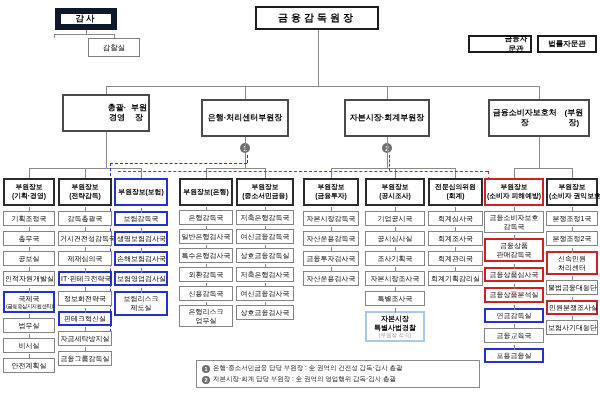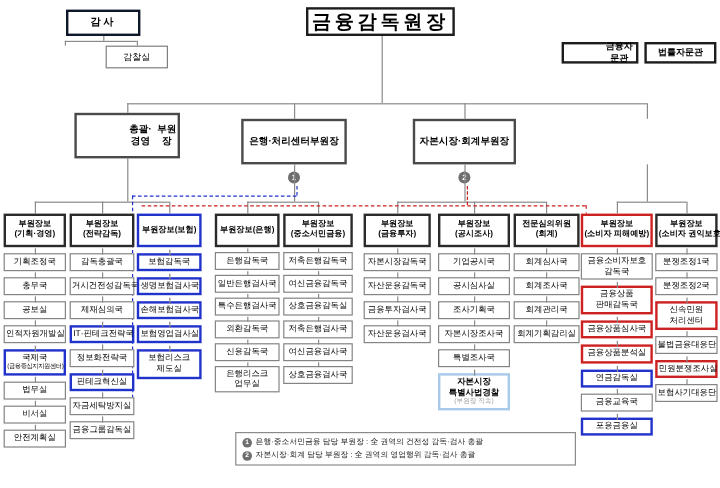--- a/index.html
+++ b/index.html
@@ -2,22 +2,22 @@
 <html style="--blue: #2233cc; --red: #cc2222; --lightblue: #a9c9ea;"><head>
 <meta charset="utf-8">
 <style>
   html,body{margin:0;padding:0;background:#fff;}
   .canvas{position:relative;width:600px;height:407px;background:#fff;overflow:hidden;
           font-family:"Liberation Sans","DejaVu Sans",sans-serif;}
   
   .box{position:absolute;background:#fff;display:flex;align-items:center;justify-content:center;
        text-align:center;box-sizing:border-box;}
   .root{left:255px;top:6px;width:124px;height:24px;border:2px solid #1d1d1d;
-        font-weight:bold;font-size:16px;letter-spacing:3px;}
-  .auditor{left:55px;top:8px;width:62px;height:22px;border:2px solid #0f172a;
+        font-weight:bold;font-size:10px;letter-spacing:3px;}
+  .auditor{left:55px;top:8px;width:62px;height:22px;border:6px solid #0f172a;
         font-weight:bold;font-size:8.5px;letter-spacing:2px;}
   .audchild{top:38px;width:52px;height:19px;border:1px solid #7f7f7f;font-size:7.5px;}
   .adv{top:35px;height:18px;border:2px solid #1d1d1d;font-weight:bold;font-size:7.5px;}
   .dbox{border:2px solid #4a4a4a;font-weight:bold;font-size:8px;line-height:1.3;
         display:flex;align-items:center;justify-content:center;text-align:center;
         position:absolute;background:#fff;box-sizing:border-box;}
   
   .col{position:absolute;top:178px;display:flex;flex-direction:column;row-gap:5px;}
   .col.tight{row-gap:4px;}
   .obox{position:relative;background:#fff;border:1px solid #848484;box-sizing:border-box;
@@ -74,20 +74,25 @@
   <div class="dbox" style="left:201px;top:99px;width:88px;height:38px;">
       <span class="ln">은행·처리센터</span>
       <br>
       <span class="ln">부원장</span>
     </div>
   <div class="dbox" style="left:344px;top:99px;width:86px;height:38px;">
       <span class="ln">자본시장·회계</span>
       <br>
       <span class="ln">부원장</span>
     </div>
+  <div class="dbox" style="left:488px;top:99px;width:102px;height:38px;">
+      <span class="ln">금융소비자보호처장</span>
+      <br>
+      <span class="ln">(부원장)</span>
+    </div>
 
   <div class="badge" style="left:240px;top:143px;">1</div>
   <div class="badge" style="left:382px;top:143px;">2</div>
 
   <div class="vl" style="left:86px;top:30px;height:4px;"></div>
   <div class="hl" style="left:54px;top:34px;width:60px;"></div>
   <div class="vl" style="left:54px;top:34px;height:4px;"></div>
   <div class="vl" style="left:114px;top:34px;height:4px;"></div>
 
   <div class="vl" style="left:318px;top:30px;height:56px;"></div>

